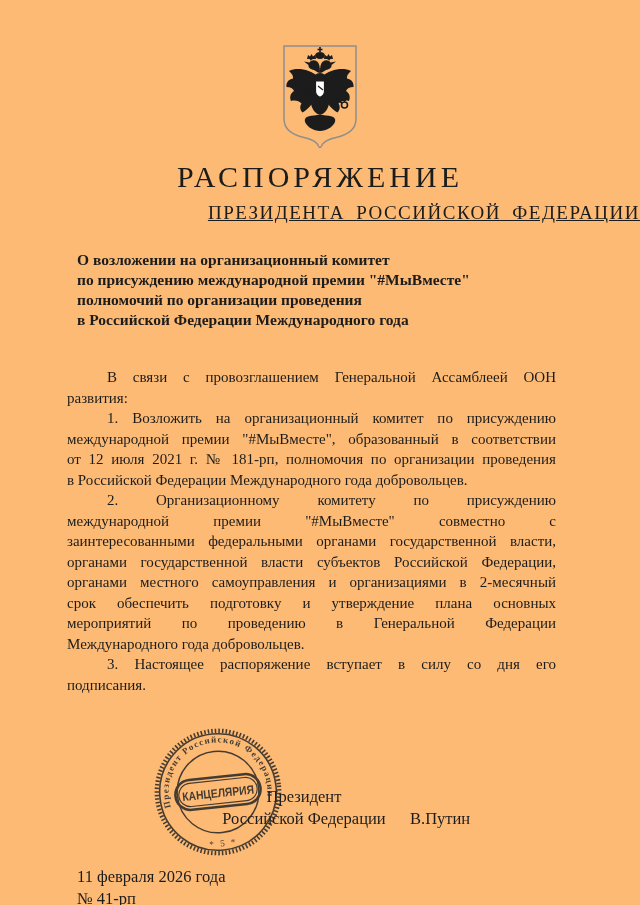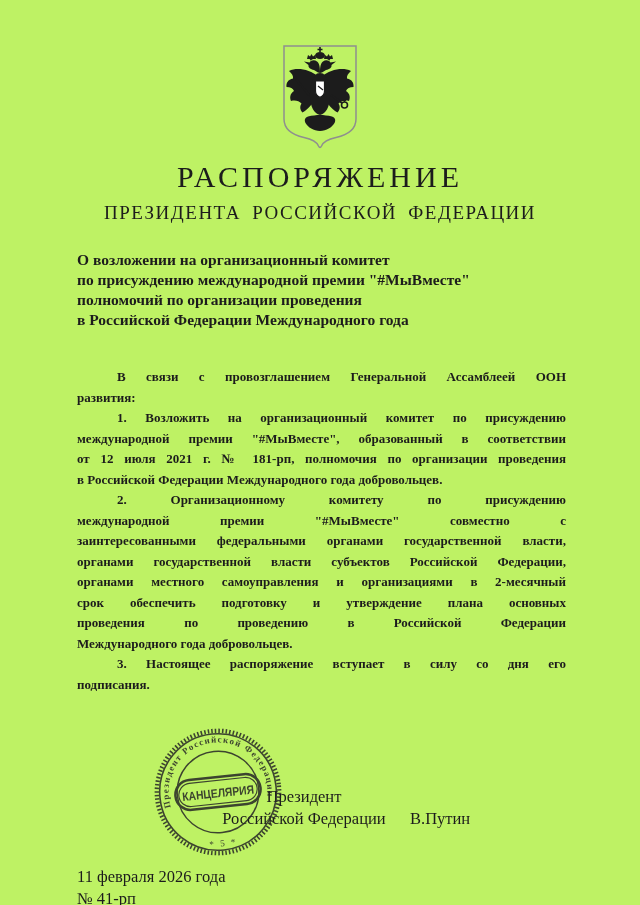--- a/index.html
+++ b/index.html
@@ -1,42 +1,41 @@
 <!DOCTYPE html>
 <html><head>
 <meta charset="utf-8">
 <style>
   html,body { margin:0; padding:0; background:#e8e8e8; }
   .page {
     position:relative; width:640px; height:905px; margin:0 auto;
-    background:#bef264; color:#1c1c1c; overflow:hidden;
+    background:#fdba74; color:#1c1c1c; overflow:hidden;
     font-family:"Liberation Serif", serif;
   }
   
   .emblem { position:absolute; left:279px; top:43px; width:82px; height:108px; }
   
   .doc-type {
     position:absolute; left:0; top:161px; width:640px; text-align:center;
     font-size:30px; line-height:32px; letter-spacing:4px; font-weight:normal;
   }
   .issuer {
-    position:absolute; left:0; top:202px; width:640px; text-align:center;
-    font-size:19px; line-height:22px; letter-spacing:1.5px; word-spacing:5px;
+    position:absolute; left:0; top:202px; width:640px; text-align:right;
+    font-size:19px; line-height:22px; letter-spacing:1.5px; word-spacing:5px;text-decoration:underline;
   }
   
   .subject {
     position:absolute; left:77px; top:250px; width:489px; 
     font-weight:bold; font-size:15.5px;
   }
   .subject-line { line-height:20px; }
   
   .body-text {
-    position:absolute; left:77px; top:367px; width:489px;
-    font-size:13px;
-    font-weight:bold;
+    position:absolute; left:67px; top:367px; width:489px;
+    font-size:15px;
   }
   .para { margin:0; }
   .line {
     line-height:20.5px; text-align:justify; text-align-last:justify;
     text-justify:inter-word; white-space:normal;
   }
   .line.last { text-align-last:left; }
   .line.indent { text-indent:40px; }
   
   .sig-post {
@@ -102,21 +101,21 @@
         <div class="line">от 12 июля 2021 г. № 181-рп, полномочия по организации проведения</div>
         <div class="line last">в Российской Федерации Международного года добровольцев.</div>
       </div>
       <div class="para">
         <div class="line indent">2. Организационному комитету по присуждению</div>
         <div class="line">международной премии "#МыВместе" совместно с</div>
         <div class="line">заинтересованными федеральными органами государственной власти,</div>
         <div class="line">органами государственной власти субъектов Российской Федерации,</div>
         <div class="line">органами местного самоуправления и организациями в 2-месячный</div>
         <div class="line">срок обеспечить подготовку и утверждение плана основных</div>
-        <div class="line">проведения по проведению в Российской Федерации</div>
+        <div class="line">мероприятий по проведению в Генеральной Федерации</div>
         <div class="line last">Международного года добровольцев.</div>
       </div>
       <div class="para">
         <div class="line indent">3. Настоящее распоряжение вступает в силу со дня его</div>
         <div class="line last">подписания.</div>
       </div>
     </div>
 
   <div class="sig-post">
     <div>Президент</div>

